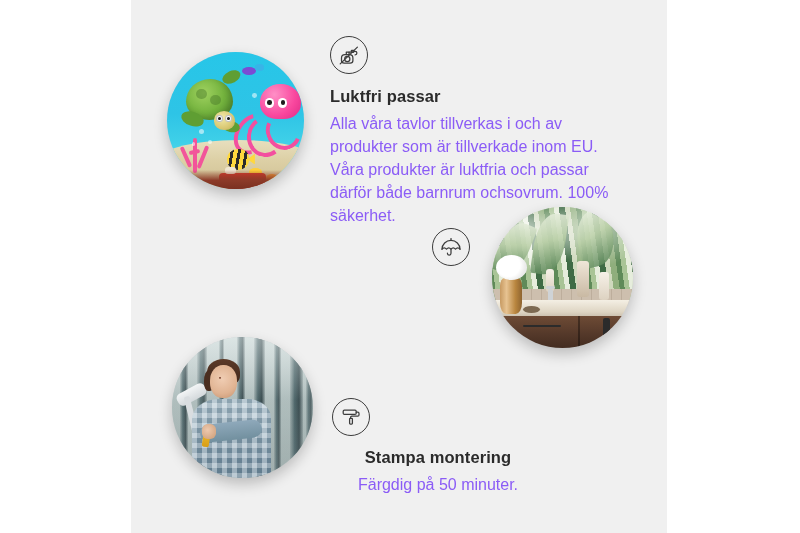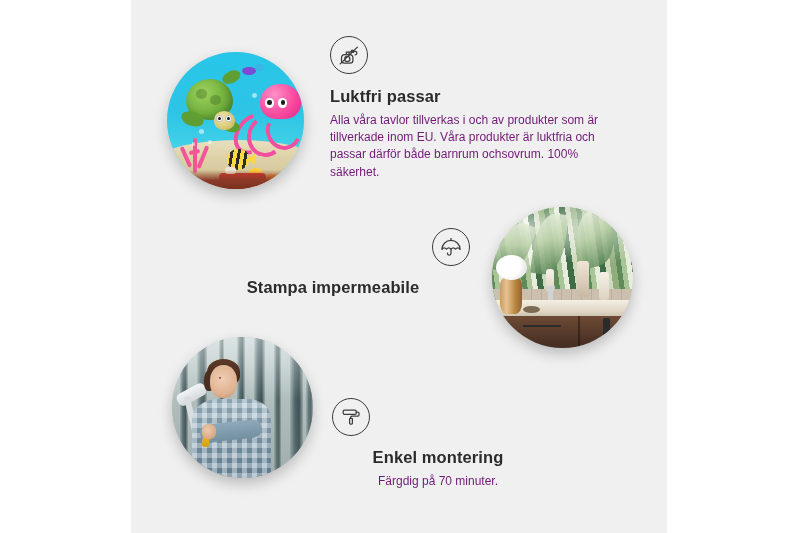--- a/index.html
+++ b/index.html
@@ -435,23 +435,23 @@
   .feature h3 {
     margin: 0;
     font-size: 16.5px;
     font-weight: 700;
     color: #2b2b2b;
     letter-spacing: 0.1px;
     line-height: 1.25;
   }
   .feature p {
     margin: 5px 0 0 0;
-    font-size: 12px;
+    font-size: 16px;
     line-height: 1.45;
-    color: #701a75;
+    color: #8b5cf6;
   }
 
   
   #feature-odour {
     left: 330px;
     top: 36px;
     width: 296px;
     text-align: left;
   }
   #feature-odour .icon-circle { margin: 0 0 12px 0; }
@@ -551,21 +551,20 @@
 
   <div class="feature" id="feature-water">
     <div class="icon-circle">
       <svg width="24" height="24" viewBox="0 0 24 24" fill="none" stroke="#3c3c3c" stroke-width="1.25" stroke-linecap="round" stroke-linejoin="round">
         <path d="M3.0 14.2C3.0 9.3 7.0 5.4 12.0 5.4s9.0 3.9 9.0 8.8"></path>
         <path d="M3.0 14.2c1.5-1.9 3.0-1.9 4.5 0 1.5-1.9 3.0-1.9 4.5 0 1.5-1.9 3.0-1.9 4.5 0 1.5-1.9 3.0-1.9 4.5 0"></path>
         <path d="M12.0 5.4V3.6"></path>
         <path d="M12.0 14.2v4.0c0 1.0-.8 1.8-1.8 1.8s-1.8-.8-1.8-1.8"></path>
       </svg>
     </div>
-    <h3>Stampa impermeabile</h3>
   </div>
 
   <div class="disc" id="disc-bath">
     <div class="art">
       <div class="bath-wall"></div>
       <div class="bath-leaf l1"></div>
       <div class="bath-leaf l2"></div>
       <div class="bath-leaf l3"></div>
       <div class="bath-backsplash"></div>
       <div class="bath-bottle b2"></div>
@@ -610,17 +609,17 @@
   </div>
 
   <div class="feature" id="feature-mount">
     <div class="icon-circle">
       <svg width="24" height="24" viewBox="0 0 24 24" fill="none" stroke="#3c3c3c" stroke-width="1.25" stroke-linecap="round" stroke-linejoin="round">
         <rect x="4.2" y="5.0" width="13.0" height="4.4" rx="1.2"></rect>
         <path d="M17.2 7.2h1.6c.7 0 1.2.5 1.2 1.2v1.5c0 .7-.5 1.2-1.2 1.2h-6.0c-.7 0-1.2.5-1.2 1.2v1.0"></path>
         <rect x="10.6" y="13.3" width="2.8" height="5.8" rx="0.8"></rect>
       </svg>
     </div>
-    <h3>Enkel montering</h3>
-    <p>Färgdig på 70 minuter.</p>
+    <h3>Stampa montering</h3>
+    <p>Färgdig på 50 minuter.</p>
   </div>
 
 </div>
 
 </body></html>

